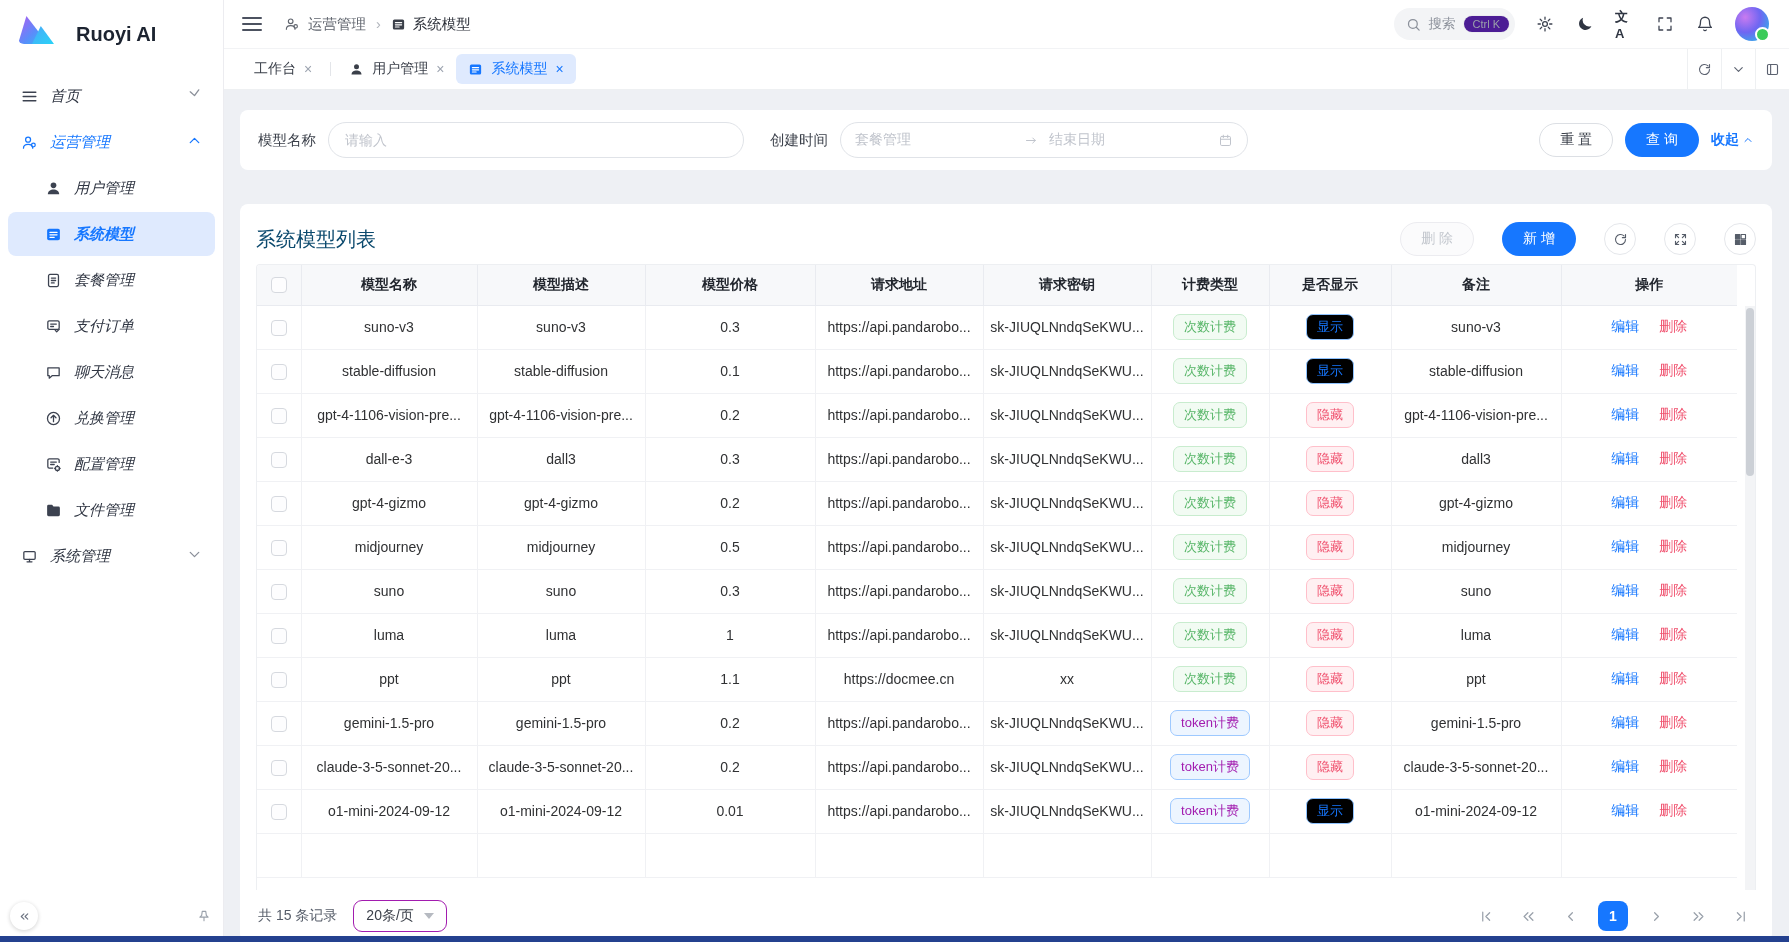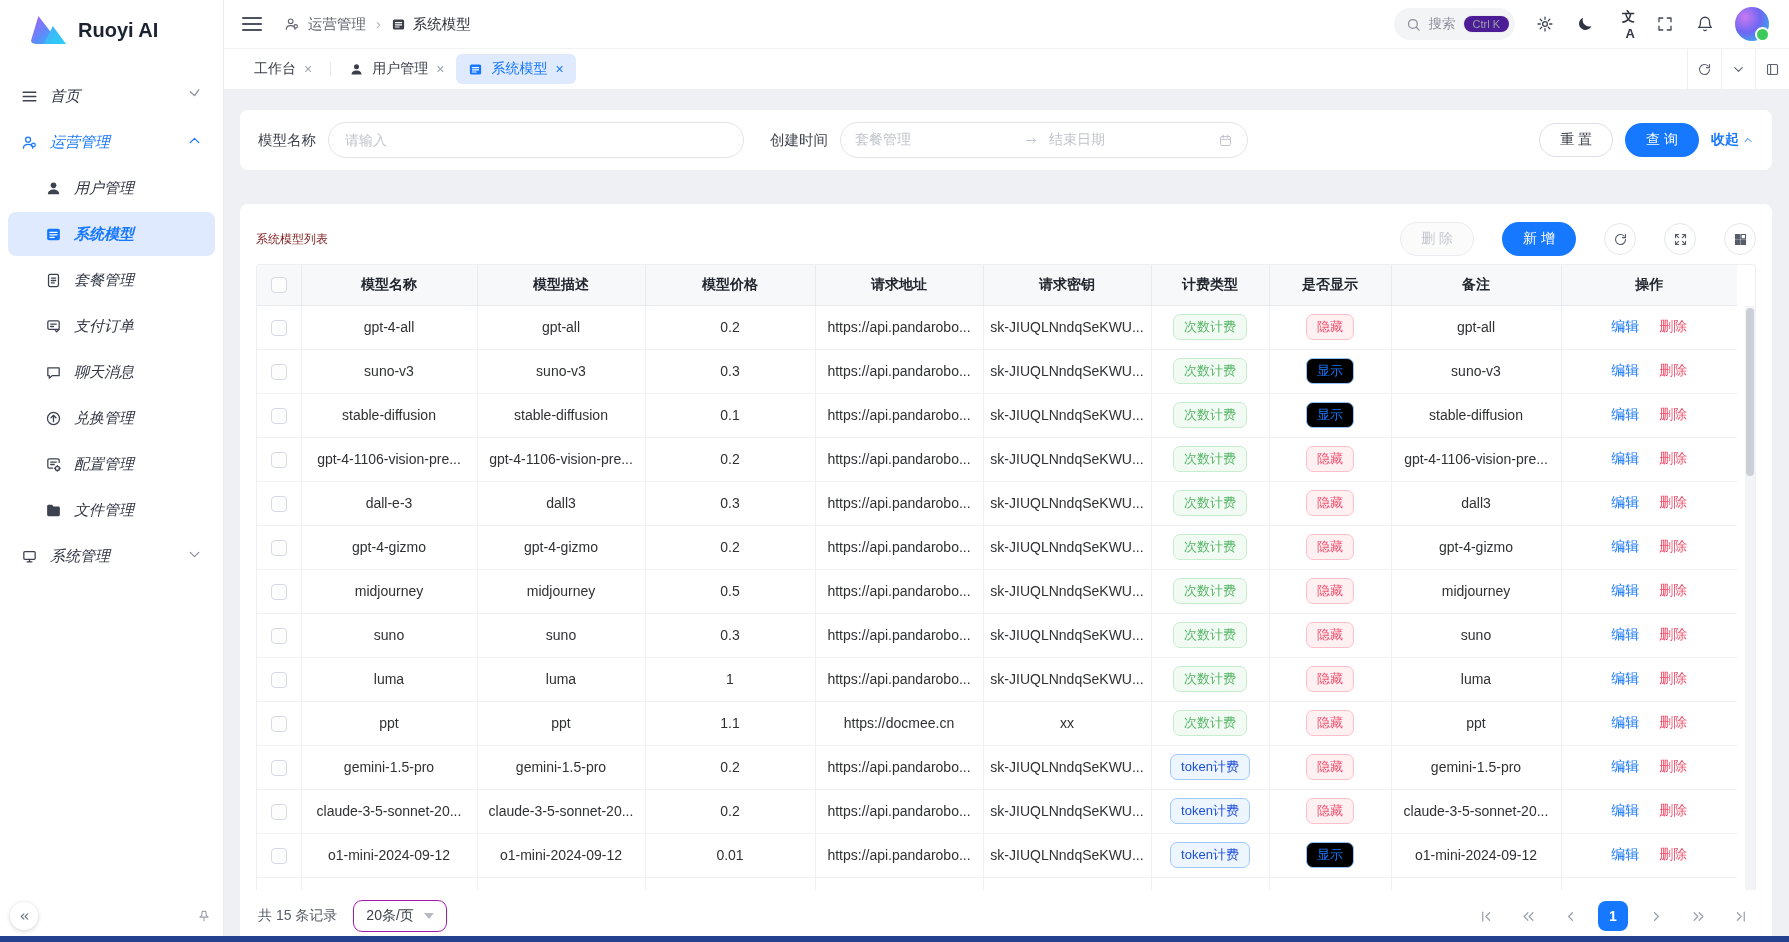--- a/index.html
+++ b/index.html
@@ -3,21 +3,21 @@
 <meta charset="utf-8">
 <style>
   * { margin:0; padding:0; box-sizing:border-box; }
   html,body { width:1789px; height:942px; overflow:hidden; background:#eef0f4;
     font-family:"Liberation Sans","DejaVu Sans",sans-serif; font-size:14px; color:#303133; }
   .app { display:flex; width:100%; height:100%; position:relative; }
 
   
   .sidebar { width:224px; height:100%; background:#fff; border-right:1px solid #ececf0;
     display:flex; flex-direction:column; position:relative; z-index:5; }
-  .logo-row { display:flex; align-items:center; gap:12px; padding:14px 30px; }
+  .logo-row { display:flex; align-items:flex-end; gap:22px; padding:14px 18px; }
   .logo-mark { width:36px; height:32px; position:relative; }
   .logo-tri { position:absolute; left:0; top:2px; width:30px; height:28px;
     clip-path:polygon(28% 0,100% 100%,0 100%);
     background:linear-gradient(135deg,#b05cf2 0%,#5b8cfa 55%,#27c2f5 100%); border-radius:6px; }
   .logo-tri2 { position:absolute; left:14px; top:12px; width:22px; height:18px;
     clip-path:polygon(40% 0,100% 100%,0 100%); background:linear-gradient(135deg,#4aa8f8,#29d3f7); }
   .logo-text { font-size:20px; font-weight:bold; color:#1c2330; }
   .menu { flex:1; padding:14px 8px; overflow:hidden;font-style:italic; }
   .menu-item { display:flex; align-items:center; gap:12px; height:44px; padding:0 12px;
     border-radius:8px; color:#2f3542; font-size:15px; cursor:pointer; margin-bottom:2px; }
@@ -40,21 +40,21 @@
   
   .main { flex:1; display:flex; flex-direction:column; height:100%; min-width:0; }
 
   .topbar { height:49px; background:#fff; display:flex; align-items:center; padding:0 20px 0 18px;
     border-bottom:1px solid #f2f3f5; }
   .hamburger { width:20px; display:flex; flex-direction:column; gap:4px; cursor:pointer; margin-right:22px; }
   .hamburger i { display:block; height:2px; background:#4c5260; border-radius:1px; }
   .crumb { display:flex; align-items:center; gap:8px; color:#60656e; font-size:14.5px; }
   .crumb .sep { color:#b0b4bb; margin:0 2px; }
   .crumb .cur { color:#2b2f38; display:flex; align-items:center; gap:7px; }
-  .topbar-right { margin-left:auto; display:flex; align-items:center; gap:20px;text-align:right; }
+  .topbar-right { margin-left:auto; display:flex; align-items:center; gap:20px; }
   .search-pill { display:flex; align-items:center; gap:8px; background:#f3f4f6; border-radius:16px;
     height:32px; padding:0 6px 0 12px; cursor:pointer; }
   .search-pill .s-label { color:#8b909a; font-size:13.5px; }
   .kbd { background:#4c1d95; border-radius:11px; padding:2px 9px; font-size:11px; color:#9aa0aa;
     box-shadow:0 0 0 1px #ececef; }
   .tb-icon { width:20px; height:20px; display:flex; align-items:center; justify-content:center;
     color:#3c4250; cursor:pointer; }
   .tb-icon svg { width:18px; height:18px; fill:none; stroke:#3c4250; stroke-width:1.7;
     stroke-linecap:round; stroke-linejoin:round; }
   .tb-icon.moon svg { fill:#2f3542; stroke:none; }
@@ -99,38 +99,38 @@
   .btn { height:34px; border-radius:17px; padding:0 20px; font-size:14px; cursor:pointer;
     display:inline-flex; align-items:center; justify-content:center; border:1px solid transparent; }
   .btn-plain { background:#fff; border-color:#dcdfe4; color:#3a3f49; }
   .btn-primary { background:#1677ff; color:#fff; }
   .btn-disabled { background:#fbfbfc; border-color:#ececf0; color:#c3c7ce; cursor:not-allowed; }
   .collapse-link { color:#1677ff; font-size:14px; display:flex; align-items:center; gap:3px; cursor:pointer; font-weight:600; }
   .collapse-link svg { width:12px; height:12px; fill:none; stroke:#1677ff; stroke-width:2; stroke-linecap:round; stroke-linejoin:round; }
 
   .table-card { flex:1; padding:14px 16px 0; display:flex; flex-direction:column; min-height:0; }
   .table-head-row { display:flex; align-items:center; height:42px; margin-bottom:4px; }
-  .list-title { font-size:12px; color:#7f1d1d; }
+  .list-title { font-size:20px; color:#0c4a6e; }
   .table-toolbar { margin-left:auto; display:flex; align-items:center; gap:28px; }
   .icon-btn { width:32px; height:32px; border-radius:50%; border:1px solid #e5e7eb; background:#fff;
     display:flex; align-items:center; justify-content:center; cursor:pointer; }
   .icon-btn svg { width:15px; height:15px; fill:none; stroke:#565d69; stroke-width:1.8; stroke-linecap:round; stroke-linejoin:round; }
 
   .table-wrap { position:relative; height:626px; overflow:hidden; border:1px solid #edeff2; border-bottom:none; border-radius:4px 4px 0 0; }
   table.grid { border-collapse:collapse; table-layout:fixed; width:1480px; }
   .grid th { height:40px; background:#f7f8fa; font-size:14px; font-weight:700; color:#22262e;
     border-right:1px solid #e9ebf0; border-bottom:1px solid #e9ebf0; text-align:center; }
   .grid td { height:44px; border-right:1px solid #f0f1f4; border-bottom:1px solid #f0f1f4;
     text-align:center; font-size:14px; color:#303133; overflow:hidden; white-space:nowrap; text-overflow:ellipsis; padding:0 6px; }
   .grid th:last-child, .grid td:last-child { border-right:none; }
   .cbx { width:16px; height:16px; border:1px solid #d6d9df; border-radius:4px; background:#fdfdfe;
     display:inline-block; vertical-align:middle; cursor:pointer; }
   .pill { display:inline-block; padding:3px 10px; border-radius:7px; font-size:13px; border:1px solid; line-height:1.35; }
   .pill.count { color:#56b567; background:#f2fbf3; border-color:#c8ecce; }
-  .pill.token { color:#1d4ed8; background:#edf5ff; border-color:#9ec9ff; }
+  .pill.token { color:#a21caf; background:#edf5ff; border-color:#9ec9ff; }
   .pill.hide { color:#f0516e; background:#fff0f2; border-color:#ffbfca; }
   .pill.show { color:#1677ff; background:#000000; border-color:#8fc3ff; }
   .op-link { cursor:pointer; font-size:14px; }
   .op-link.edit { color:#1677ff; margin-right:16px; }
   .op-link.del { color:#f0516e; }
   .vscroll-track { position:absolute; top:41px; right:0; width:10px; bottom:0; background:#f3f4f6; }
   .vscroll-thumb { position:absolute; top:2px; right:1px; width:8px; height:168px; border-radius:4px; background:#ccd0d6; cursor:pointer; }
 
   .table-footer { height:52px; display:flex; align-items:center; padding:0 2px; }
   .total-text { color:#565d69; font-size:14px; margin-right:16px; }
@@ -479,35 +479,20 @@
                   <th>请求地址</th>
                   <th>请求密钥</th>
                   <th>计费类型</th>
                   <th>是否显示</th>
                   <th>备注</th>
                   <th>操作</th>
                 </tr>
             </thead>
             <tbody>
 
-                <tr>
-                  <td><span class="cbx"></span></td>
-                  <td>gpt-4-all</td>
-                  <td>gpt-all</td>
-                  <td>0.2</td>
-                  <td>https://api.pandarobo...</td>
-                  <td>sk-JIUQLNndqSeKWU...</td>
-                  <td><span class="pill count">次数计费</span></td>
-                  <td><span class="pill hide">隐藏</span></td>
-                  <td>gpt-all</td>
-                  <td>
-                    <span class="op-link edit">编辑</span>
-                    <span class="op-link del">删除</span>
-                  </td>
-                </tr>
 
                 <tr>
                   <td><span class="cbx"></span></td>
                   <td>suno-v3</td>
                   <td>suno-v3</td>
                   <td>0.3</td>
                   <td>https://api.pandarobo...</td>
                   <td>sk-JIUQLNndqSeKWU...</td>
                   <td><span class="pill count">次数计费</span></td>
                   <td><span class="pill show">显示</span></td>

